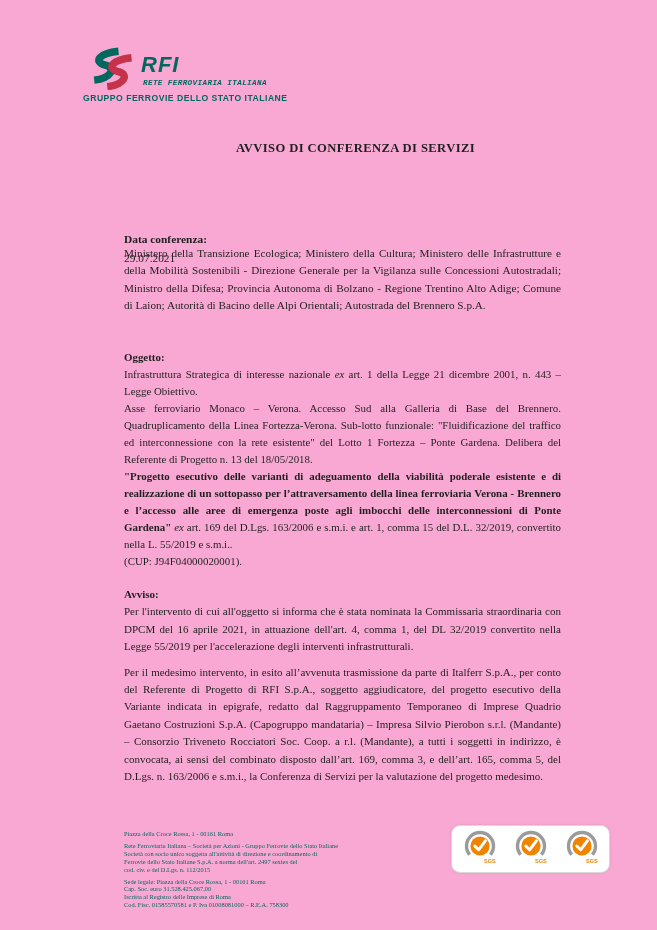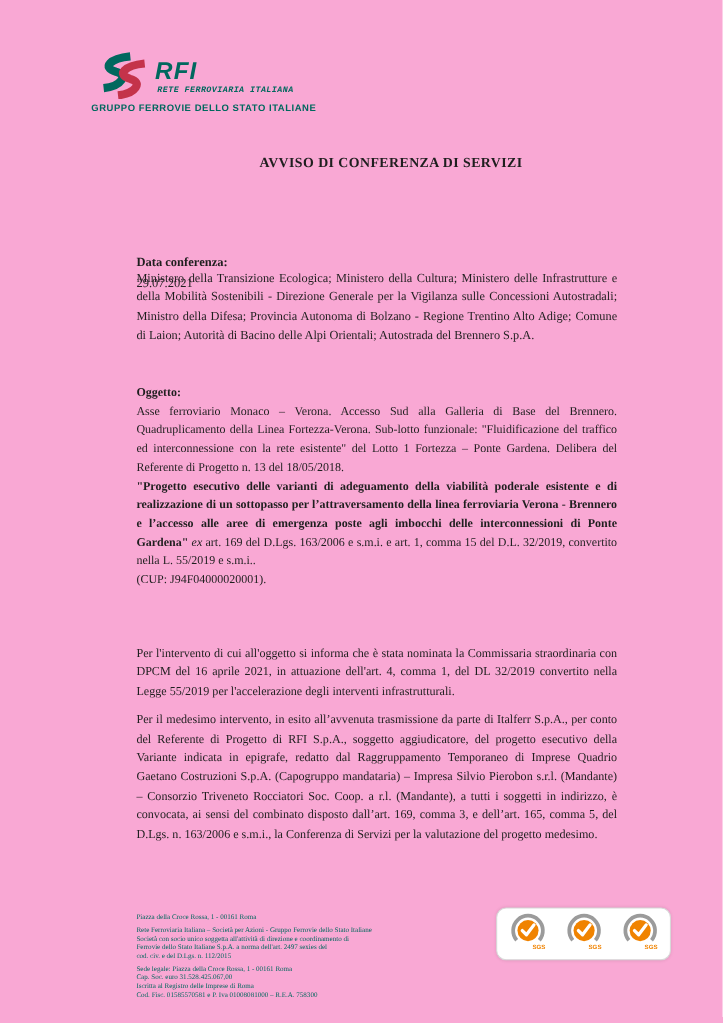--- a/index.html
+++ b/index.html
@@ -81,26 +81,28 @@
       <div class="lbl">Data conferenza:</div>
       <div>29.07.2021</div>
     </section>
 
     <section class="sec sec-part">
       <div>Ministero della Transizione Ecologica; Ministero della Cultura; Ministero delle Infrastrutture e della Mobilità Sostenibili - Direzione Generale per la Vigilanza sulle Concessioni Autostradali; Ministro della Difesa; Provincia Autonoma di Bolzano - Regione Trentino Alto Adige; Comune di Laion; Autorità di Bacino delle Alpi Orientali; Autostrada del Brennero S.p.A.</div>
     </section>
 
     <section class="sec sec-ogg">
       <div class="lbl">Oggetto:</div>
+      <div><span>Infrastruttura Strategica di interesse nazionale </span><span class="em">ex</span><span> art. 1 della Legge 21 dicembre 2001, n. 443 – Legge Obiettivo.</span></div>
       <div>Asse ferroviario Monaco – Verona. Accesso Sud alla Galleria di Base del Brennero. Quadruplicamento della Linea Fortezza-Verona. Sub-lotto funzionale: "Fluidificazione del traffico ed interconnessione con la rete esistente" del Lotto 1 Fortezza – Ponte Gardena. Delibera del Referente di Progetto n. 13 del 18/05/2018.</div>
       <div><span class="b">"Progetto esecutivo delle varianti di adeguamento della viabilità poderale esistente e di realizzazione di un sottopasso per l’attraversamento della linea ferroviaria Verona - Brennero e l’accesso alle aree di emergenza poste agli imbocchi delle interconnessioni di Ponte Gardena" </span><span class="em">ex</span><span> art. 169 del D.Lgs. 163/2006 e s.m.i. e art. 1, comma 15 del D.L. 32/2019, convertito nella L. 55/2019 e s.m.i..</span></div>
       <div>(CUP: J94F04000020001).</div>
     </section>
 
     <section class="sec sec-avv">
+      <div class="lbl">Avviso:</div>
       <div>Per l'intervento di cui all'oggetto si informa che è stata nominata la Commissaria straordinaria con DPCM del 16 aprile 2021, in attuazione dell'art. 4, comma 1, del DL 32/2019 convertito nella Legge 55/2019 per l'accelerazione degli interventi infrastrutturali.</div>
       <div class="gap-top">Per il medesimo intervento, in esito all’avvenuta trasmissione da parte di Italferr S.p.A., per conto del Referente di Progetto di RFI S.p.A., soggetto aggiudicatore, del progetto esecutivo della Variante indicata in epigrafe, redatto dal Raggruppamento Temporaneo di Imprese Quadrio Gaetano Costruzioni S.p.A. (Capogruppo mandataria) – Impresa Silvio Pierobon s.r.l. (Mandante) – Consorzio Triveneto Rocciatori Soc. Coop. a r.l. (Mandante), a tutti i soggetti in indirizzo, è convocata, ai sensi del combinato disposto dall’art. 169, comma 3, e dell’art. 165, comma 5, del D.Lgs. n. 163/2006 e s.m.i., la Conferenza di Servizi per la valutazione del progetto medesimo.</div>
     </section>
 
   </div>
 
   <div class="footer-text">
     <div class="f-group">Piazza della Croce Rossa, 1 - 00161 Roma</div>
     <div class="f-group">
       <div>Rete Ferroviaria Italiana – Società per Azioni - Gruppo Ferrovie dello Stato Italiane</div>

